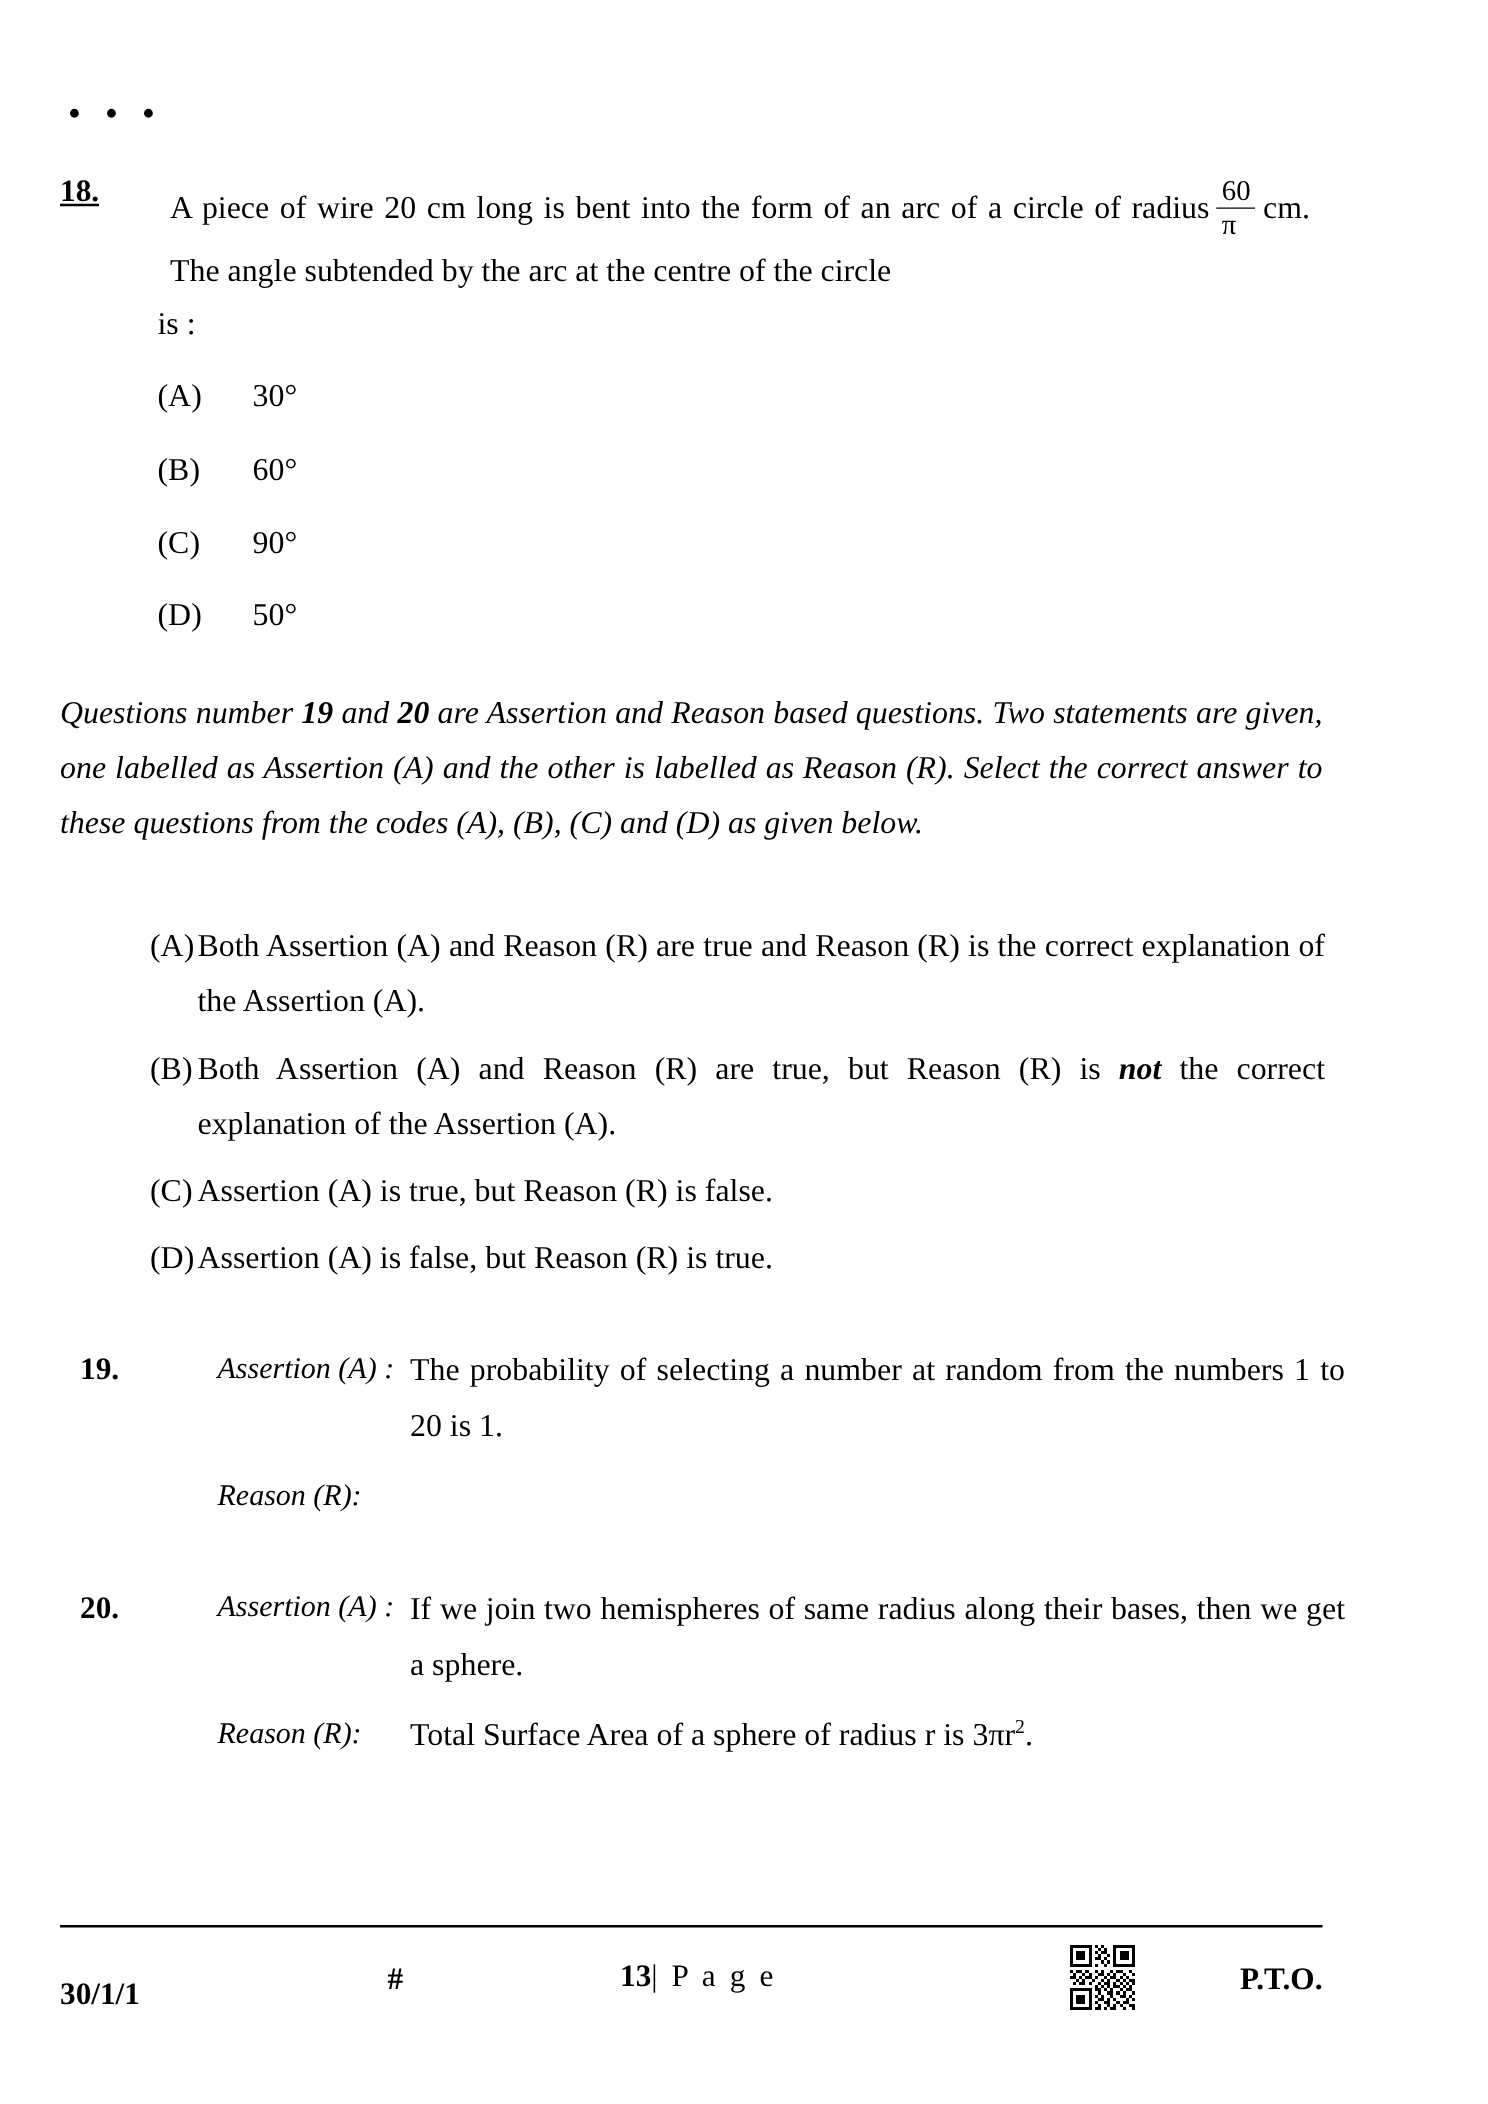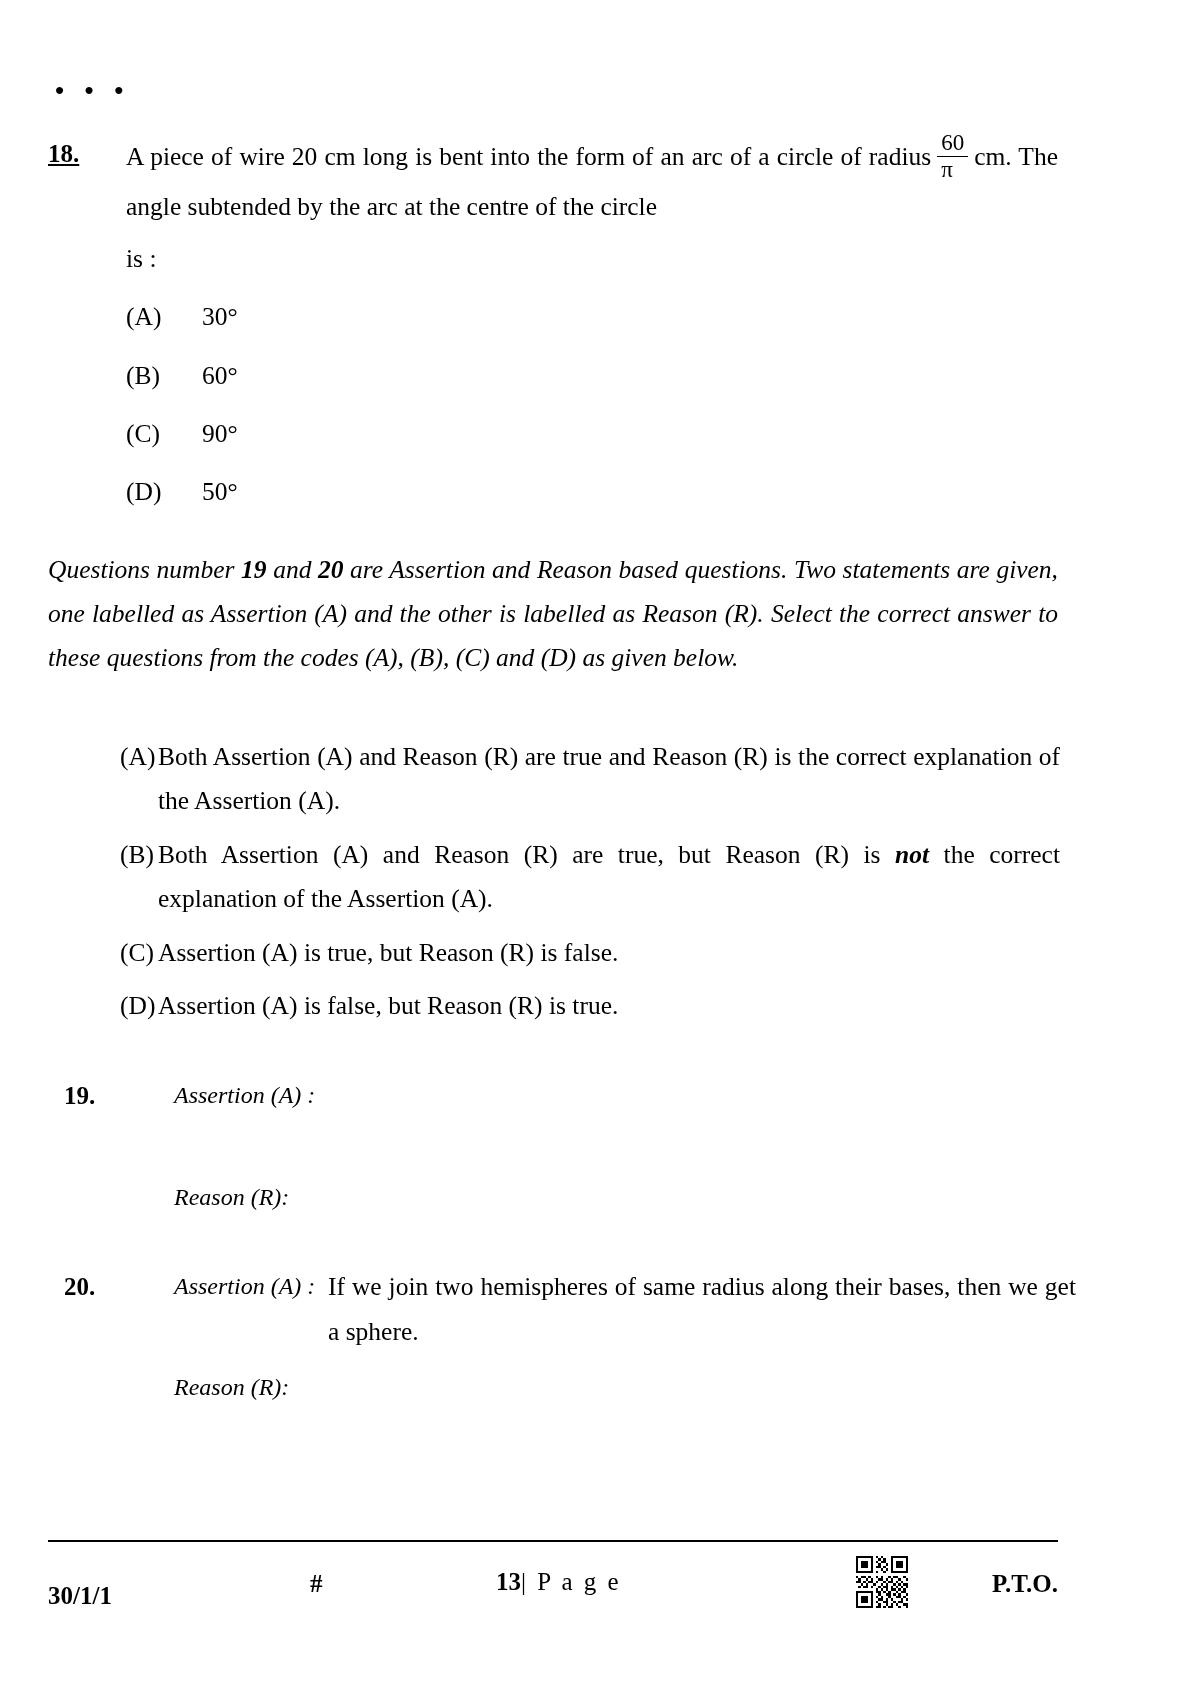--- a/index.html
+++ b/index.html
@@ -52,21 +52,21 @@
     text-decoration: underline;
   }
   .qbody {
     margin-left: 78px;
     font-size: 25.5px;
     line-height: 45px;
     text-align: justify;
     text-justify: inter-word;
   }
   .qbody.just > p {
-    margin: 0;
+    margin: 10px;
     text-align: justify;
     text-align-last: left;
   }
 
   
   .frac {
     display: inline-block;
     vertical-align: middle;
     text-align: center;
     line-height: 1.05;
@@ -274,38 +274,40 @@
 
   <div class="codeopt" style="top:984px;">
     <span class="clab">(D)</span>
     <div class="ctext nojust">Assertion (A) is false, but Reason (R) is true.</div>
   </div>
 
   <div class="arblock" style="top:1073px;">
     <div class="anum">19.</div>
     <div class="arow">
       <span class="albl">Assertion (A) :</span>
+      <div class="atext">The probability of selecting a number at random from the numbers 1 to 20 is 1.</div>
     </div>
   </div>
   <div class="arblock" style="top:1175px;">
     <div class="arow">
       <span class="albl">Reason (R):</span>
     </div>
   </div>
 
   <div class="arblock" style="top:1264px;">
     <div class="anum">20.</div>
     <div class="arow">
       <span class="albl">Assertion (A) :</span>
       <div class="atext">If we join two hemispheres of same radius along their bases, then we get a sphere.</div>
     </div>
   </div>
   <div class="arblock" style="top:1365px;">
     <div class="arow">
       <span class="albl">Reason (R):</span>
+      <div class="atext nojust"><span>Total Surface Area of a sphere of radius r is 3πr</span><sup>2</sup><span>.</span></div>
     </div>
   </div>
 
   <div class="footer-rule"></div>
   <div class="footer">
     <span class="f-code">30/1/1</span>
     <span class="f-hash">#</span>
     <span class="f-page"><span class="pnum">13</span><span class="plabel">| P a g e</span></span>
     <span class="qr">
       <svg width="52" height="52" viewBox="0 0 21 21" shape-rendering="crispEdges" aria-hidden="true">

